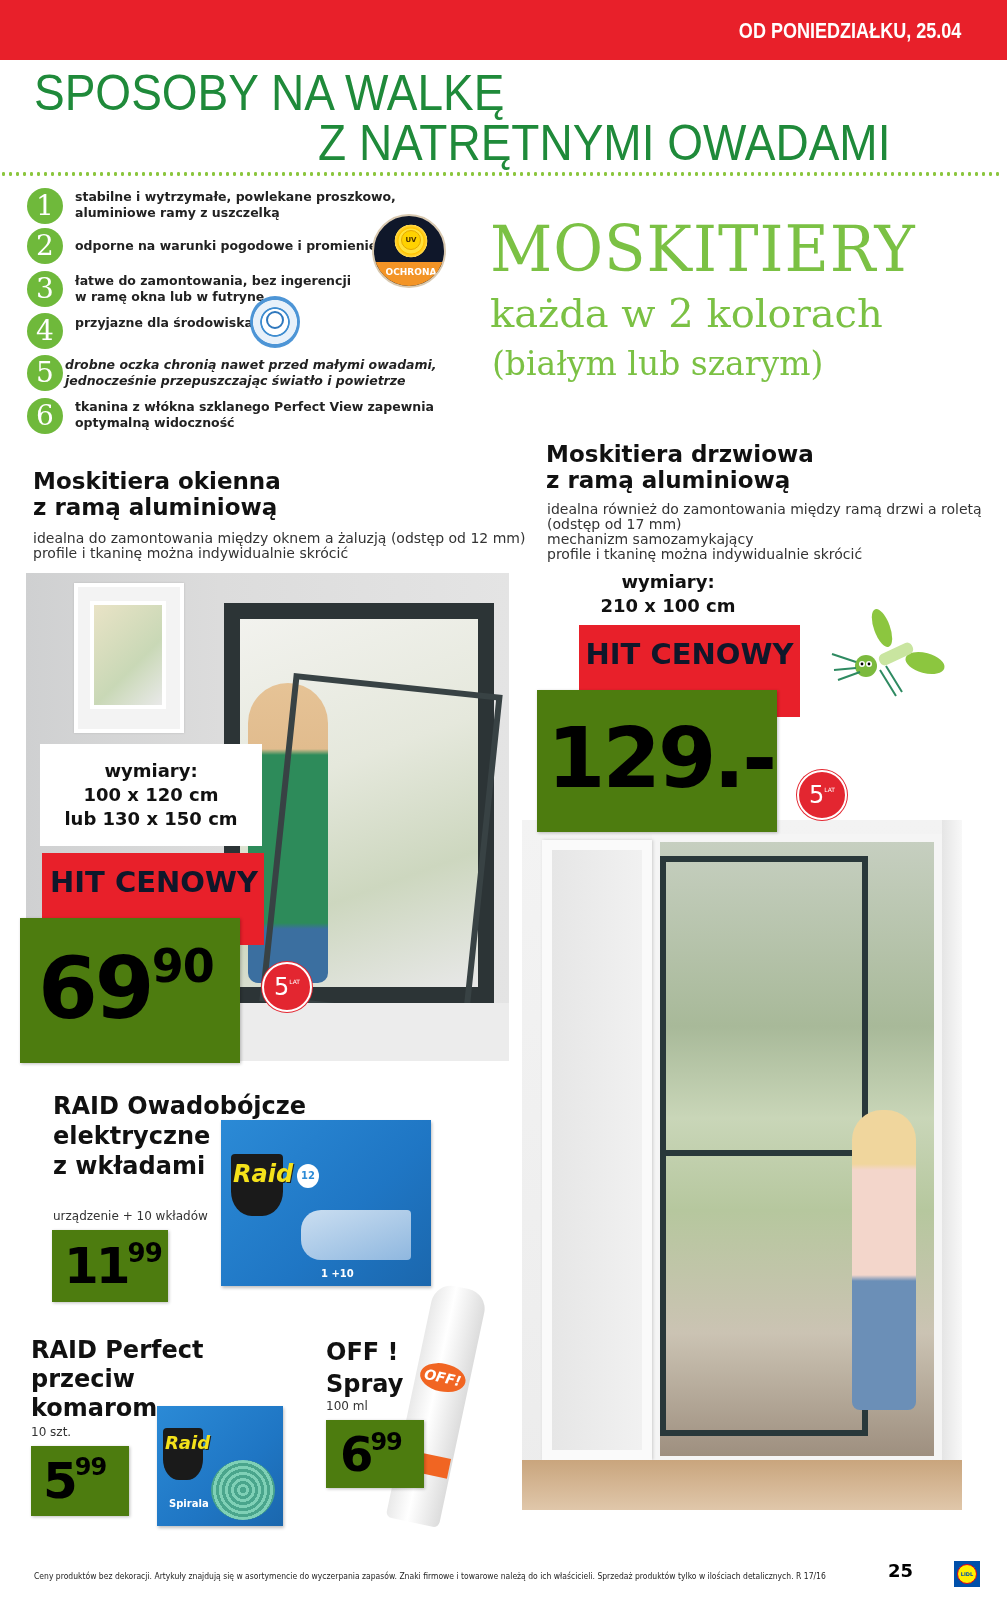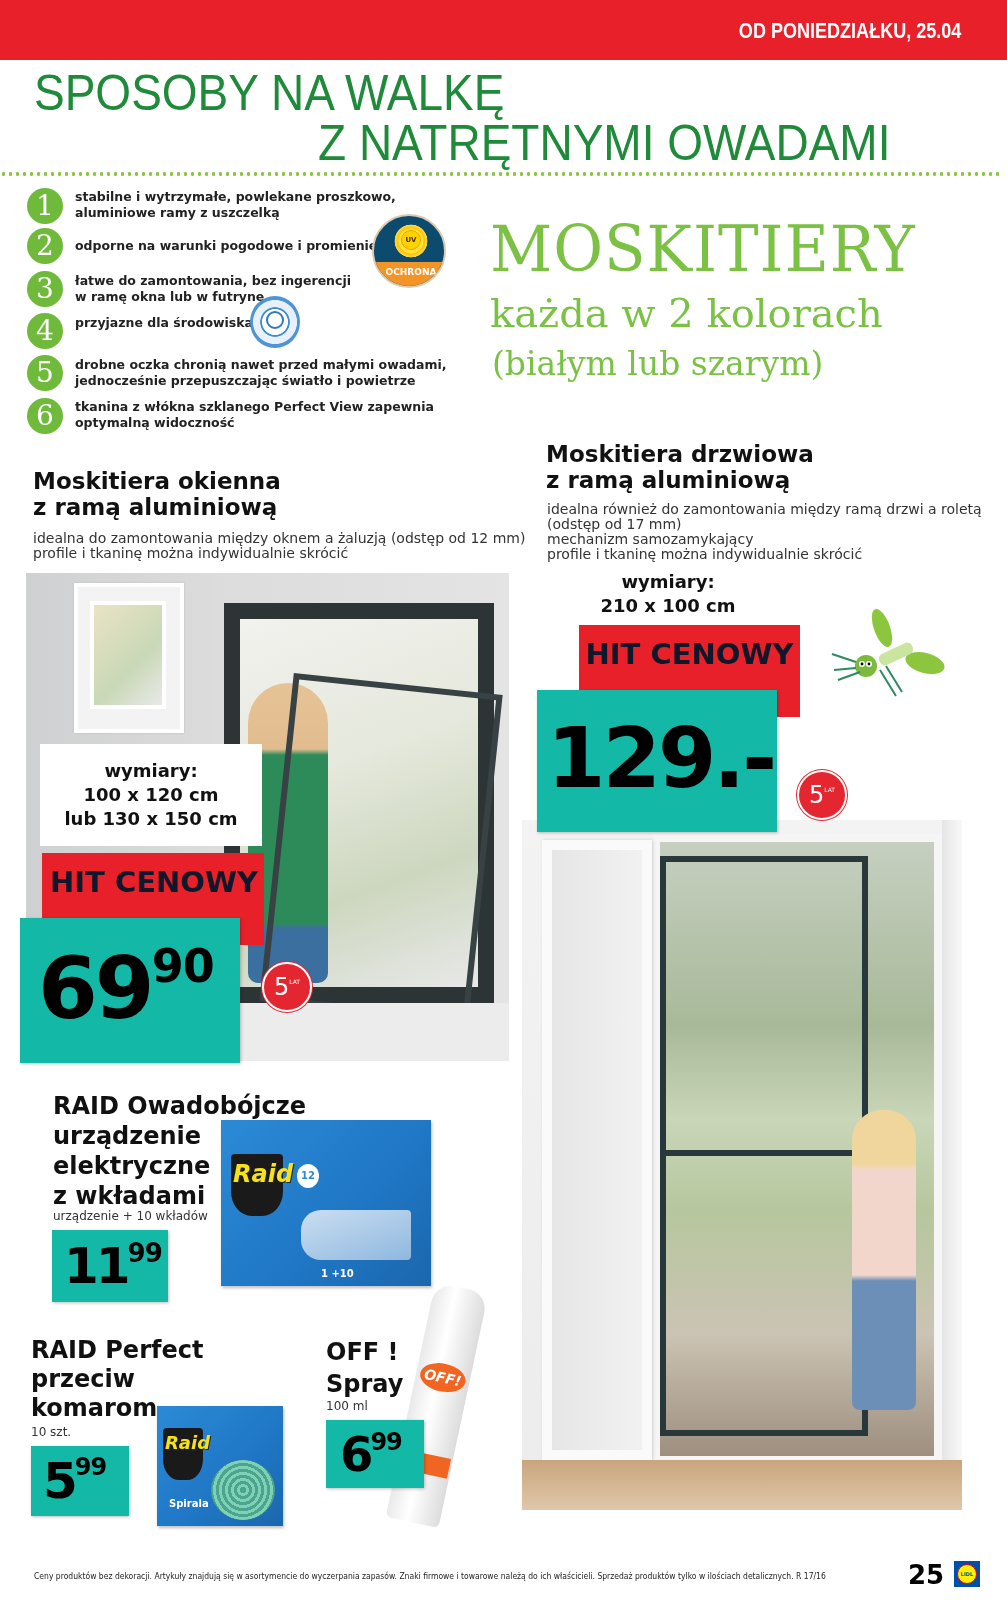--- a/index.html
+++ b/index.html
@@ -19,21 +19,21 @@
 
   .dotline { left: 0; top: 171px; width: 1000px; height: 6px;
     background-image: radial-gradient(circle, #8cc63f 1.7px, transparent 2px);
     background-size: 7px 6px; background-repeat: repeat-x; }
 
   
   .feat-num { width: 36px; height: 36px; border-radius: 50%; background: #6fb93b; color: #fff; font-family: "DejaVu Serif", serif; font-size: 28px; line-height: 36px; text-align: center; }
   .feat-text { font-family: "DejaVu Sans", sans-serif; font-weight: bold; font-size: 12.5px; line-height: 16px; color: #222; }
 
   
-  .uv-badge { left: 372px; top: 214px; width: 74px; height: 74px; border-radius: 50%; border: 2px solid #d9c9b0; overflow: hidden; background: #0c4a6e; text-decoration: underline; }
+  .uv-badge { left: 372px; top: 214px; width: 74px; height: 74px; border-radius: 50%; border: 2px solid #d9c9b0; overflow: hidden; background: #0f172a; text-decoration: underline; }
   .uv-sun { position: absolute; left: 18px; top: 6px; width: 38px; height: 38px; border-radius: 50%; background: radial-gradient(circle, #ffe13a 45%, #ffc400 48%, #ffd84a 60%, transparent 62%); }
   .uv-core { position: absolute; left: 27px; top: 14px; width: 20px; height: 20px; border-radius: 50%; background: #ffd200; border: 1px solid #e5a800; font-size: 7px; font-weight: bold; text-align: center; line-height: 18px; color: #4a3000; }
   .uv-band { position: absolute; left: 0; top: 46px; width: 74px; height: 28px; background: #f39426; color: #fff; font-weight: bold; font-size: 9px; text-align: center; line-height: 20px; }
 
   
   .eco-badge { left: 250px; top: 296px; width: 50px; height: 52px; border-radius: 50%; background: radial-gradient(circle, #fff 35%, #3f8dd0 37%, #3f8dd0 40%, #e8f1fa 42%, #e8f1fa 60%, #4d95d6 62%); }
   .eco-inner { position: absolute; left: 16px; top: 15px; width: 18px; height: 18px; border-radius: 50%; border: 2px solid #2f78bd; }
 
   
   .mosk-title { left: 490px; top: 214px; color: #7bc144; font-family: "DejaVu Serif", serif; font-size: 64px; line-height: 70px; letter-spacing: 1px; transform: scaleX(0.95); transform-origin: left center; }
@@ -48,21 +48,21 @@
   .win-photo { left: 26px; top: 573px; width: 483px; height: 488px; background: linear-gradient(90deg, #cfd0d1 0%, #dcdcdc 40%, #e4e4e4 100%); overflow: hidden; }
   .win-inset { left: 48px; top: 10px; width: 110px; height: 150px; background: #f3f3f3; border: 4px solid #fff; box-shadow: 0 0 2px #bbb; }
   .win-inset-frame { position: absolute; left: 12px; top: 14px; width: 76px; height: 108px; border: 4px solid #fff; background: linear-gradient(135deg, #e9e3c6, #c9d8b6 60%, #e9e9e9); }
   .win-frame { left: 198px; top: 30px; width: 270px; height: 400px; border: 16px solid #2c3436; background: linear-gradient(160deg, #f2f2ee 0%, #e5e8dc 40%, #cdd7bf 70%, #e8e8e8 100%); }
   .win-sash { left: 250px; top: 110px; width: 210px; height: 330px; border: 6px solid #384244; transform: rotate(6deg); }
   .woman { left: 222px; top: 110px; width: 80px; height: 300px; border-radius: 40px 40px 10px 10px; background: linear-gradient(180deg, #e6c396 0%, #e1bc8e 22%, #2d8b5a 24%, #2d8b5a 80%, #3b6fa0 82%); }
   .win-sill { left: 180px; top: 430px; width: 310px; height: 58px; background: #ececec; }
 
   .dim-box { background: #fff; text-align: center; font-weight: bold; font-family: "DejaVu Sans", sans-serif; font-size: 18px; line-height: 24px; color: #111; }
   .hit-box { background: #e8202a; color: #0f172a; font-family: "DejaVu Sans", sans-serif; font-weight: bold; font-size: 29px; line-height: 30px; text-align: center; }
-  .price-box { background: #14b8a6; box-shadow: 1px 1px 3px rgba(0,0,0,0.25); color: #000; font-family: "DejaVu Sans", sans-serif; font-weight: bold; }
+  .price-box { background: #4d7c0f; box-shadow: 1px 1px 3px rgba(0,0,0,0.25); color: #000; font-family: "DejaVu Sans", sans-serif; font-weight: bold; }
   .price-main { display: inline-block; letter-spacing: -3px; }
   .price-sup { display: inline-block; vertical-align: top; letter-spacing: -1px; }
 
   .guarantee { width: 50px; height: 50px; border-radius: 50%; background: #e32630; border: 2px solid #fff; box-shadow: 0 0 0 1px #e32630; color: #fff; text-align: center; }
   .g-num { font-size: 24px; line-height: 46px; font-family: "DejaVu Sans", sans-serif; }
   .g-lat { font-size: 6px; vertical-align: top; position: relative; top: 14px; }
 
   
   .door-photo { left: 522px; top: 820px; width: 440px; height: 690px; background: linear-gradient(180deg, #f3f3f3 0%, #ececec 100%); overflow: hidden; }
   .door-left { left: 20px; top: 20px; width: 110px; height: 620px; border: 10px solid #fafafa; background: linear-gradient(90deg, #e6e6e6, #f1f1f1); box-shadow: 1px 0 3px #ccc; }
@@ -82,21 +82,21 @@
   .raid-logo { position: absolute; color: #f5e21a; font-family: "DejaVu Sans", sans-serif; font-weight: bold; font-style: italic; text-shadow: 1px 1px 0 #222; }
   .raid-shield { position: absolute; background: #1a1a1a; border-radius: 4px 4px 40% 40%; }
   .coil { position: absolute; border-radius: 50%; background: repeating-radial-gradient(circle, #4aa58c 0 3px, #7fd0b6 3px 6px); }
 
   
   .off-can { left: 410px; top: 1285px; width: 54px; height: 240px; background: linear-gradient(90deg, #e9e9e9, #ffffff 40%, #dcdcdc); border-radius: 20px 20px 6px 6px; transform: rotate(12deg); transform-origin: center; }
   .off-logo { position: absolute; left: 4px; top: 78px; width: 46px; height: 28px; border-radius: 50%; background: #f16522; color: #fff; font-weight: bold; font-style: italic; font-size: 14px; text-align: center; line-height: 28px; }
   .off-band { position: absolute; left: 2px; top: 170px; width: 50px; height: 20px; background: #f16522; }
 
   .footer-text { left: 34px; top: 1571px; font-size: 9px; color: #222; font-family: "DejaVu Sans", sans-serif; white-space: nowrap; transform: scaleX(0.85); transform-origin: left center; }
-  .page-num { left: 888px; top: 1560px; font-size: 26px; font-weight: bold; color: #000; font-family: "DejaVu Sans", sans-serif; margin-left: 20px; }
+  .page-num { left: 888px; top: 1560px; font-size: 18px; font-weight: bold; color: #000; font-family: "DejaVu Sans", sans-serif; }
   .lidl-logo { left: 954px; top: 1561px; width: 26px; height: 26px; background: #0050aa; }
   .lidl-inner { position: absolute; left: 3px; top: 3px; width: 20px; height: 20px; border-radius: 50%; background: #fff000; border: 1px solid #e3001b; font-size: 5px; font-weight: bold; color: #0050aa; text-align: center; line-height: 18px; }
 </style>
 </head>
 <body>
 
 <div class="abs topbar"></div>
 <div class="abs topbar-date">OD PONIEDZIAŁKU, 25.04</div>
 
 <div class="abs headline hl1">SPOSOBY NA WALKĘ</div>
@@ -120,21 +120,21 @@
     <div>łatwe do zamontowania, bez ingerencji</div>
     <div>w ramę okna lub w futrynę</div>
   </div>
 
   <div class="abs feat-num" style="left:27px;top:313px;">4</div>
   <div class="abs feat-text" style="left:75px;top:315px;">
     <div>przyjazne dla środowiska</div>
   </div>
 
   <div class="abs feat-num" style="left:27px;top:355px;">5</div>
-  <div class="abs feat-text" style="left:75px;top:357px;">
+  <div class="abs feat-text" style="left:65px;top:357px;font-style:italic;">
     <div>drobne oczka chronią nawet przed małymi owadami,</div>
     <div>jednocześnie przepuszczając światło i powietrze</div>
   </div>
 
   <div class="abs feat-num" style="left:27px;top:398px;">6</div>
   <div class="abs feat-text" style="left:75px;top:399px;">
     <div>tkanina z włókna szklanego Perfect View zapewnia</div>
     <div>optymalną widoczność</div>
   </div>
 </div>
@@ -225,21 +225,20 @@
 <div class="abs hit-box" style="left:579px;top:625px;width:221px;height:92px;padding-top:14px;">HIT CENOWY</div>
 <div class="abs price-box" style="left:537px;top:690px;width:240px;height:142px;padding:18px 0 0 10px;">
   <span class="price-main" style="font-size:84px;line-height:100px;">129.-</span>
 </div>
 <div class="abs guarantee" style="left:797px;top:770px;">
   <span class="g-num">5</span><span class="g-lat">LAT</span>
 </div>
 
 <div class="abs prod-h" style="left:53px;top:1091px;font-size:24px;line-height:30px;">
   <div>RAID Owadobójcze</div>
-  <div>urządzenie</div>
   <div>elektryczne</div>
   <div>z wkładami</div>
 </div>
 <div class="abs prod-desc" style="left:53px;top:1209px;font-size:12px;">urządzenie + 10 wkładów</div>
 <div class="abs price-box" style="left:52px;top:1230px;width:116px;height:72px;padding:6px 0 0 12px;">
   <span class="price-main" style="font-size:50px;line-height:60px;">11</span><span class="price-sup" style="font-size:26px;line-height:34px;">99</span>
 </div>
 <div class="abs raid-box" style="left:221px;top:1120px;width:210px;height:166px;">
   <div class="raid-shield" style="left:10px;top:34px;width:52px;height:62px;"></div>
   <div class="raid-logo" style="left:12px;top:40px;font-size:24px;">Raid</div>

